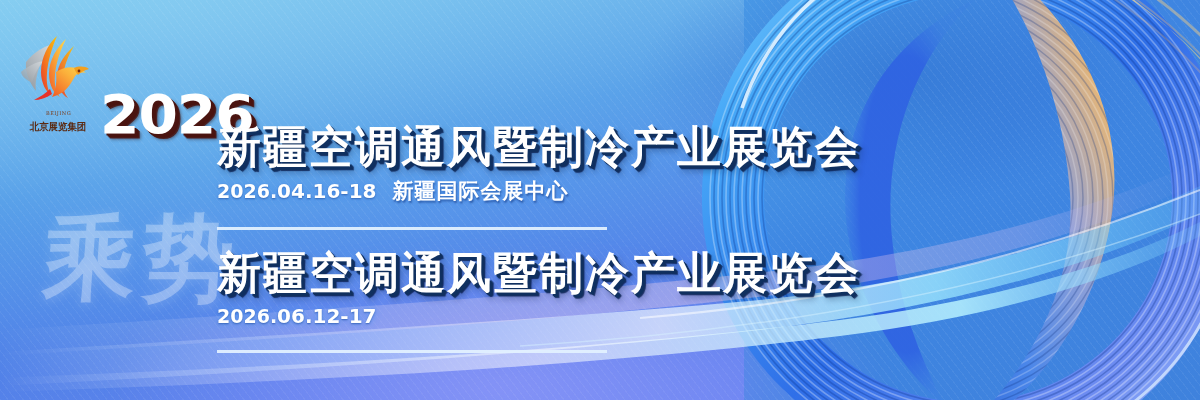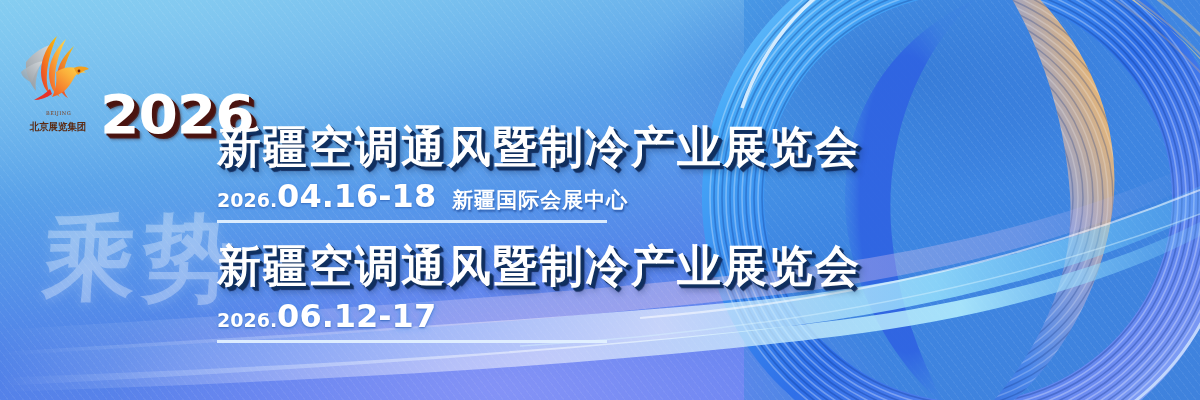--- a/index.html
+++ b/index.html
@@ -111,34 +111,34 @@
     text-shadow:
       2px 2px 0 #10305f,
       3px 3px 0 #10305f,
       4px 4px 1px rgba(10,32,80,.85),
       5px 6px 6px rgba(6,22,60,.35);
   }
   .show-meta{
     display:flex;align-items:baseline;
     margin-top:6px;
     white-space:nowrap;
-    padding-bottom:5px;
+    padding-bottom:22px;
     border-bottom:3px solid rgba(226,240,255,.95);
     width:390px;
     box-sizing:border-box;
   }
   .meta-year{
     font-family:"DejaVu Sans","Liberation Sans",sans-serif;
     font-size:19px;font-weight:700;color:#ffffff;
     letter-spacing:0px;
     text-shadow:0 0 6px rgba(80,150,240,.9),0 1px 2px rgba(20,60,140,.7);
   }
   .meta-date{
     font-family:"DejaVu Sans","Liberation Sans",sans-serif;
-    font-size:32px;font-weight:600;color:#ffffff;
+    font-size:20px;font-weight:600;color:#ffffff;
     letter-spacing:0px;
     margin-left:0px;
     text-shadow:0 0 7px rgba(80,150,240,.95),0 1px 2px rgba(20,60,140,.7);
   }
   .meta-venue{
     font-family:"DejaVu Sans","Liberation Sans",sans-serif;
     font-size:21px;font-weight:700;color:#ffffff;
     letter-spacing:1px;margin-left:16px;
     text-shadow:0 0 6px rgba(80,150,240,.85),1px 2px 2px rgba(20,55,130,.75);
   }

